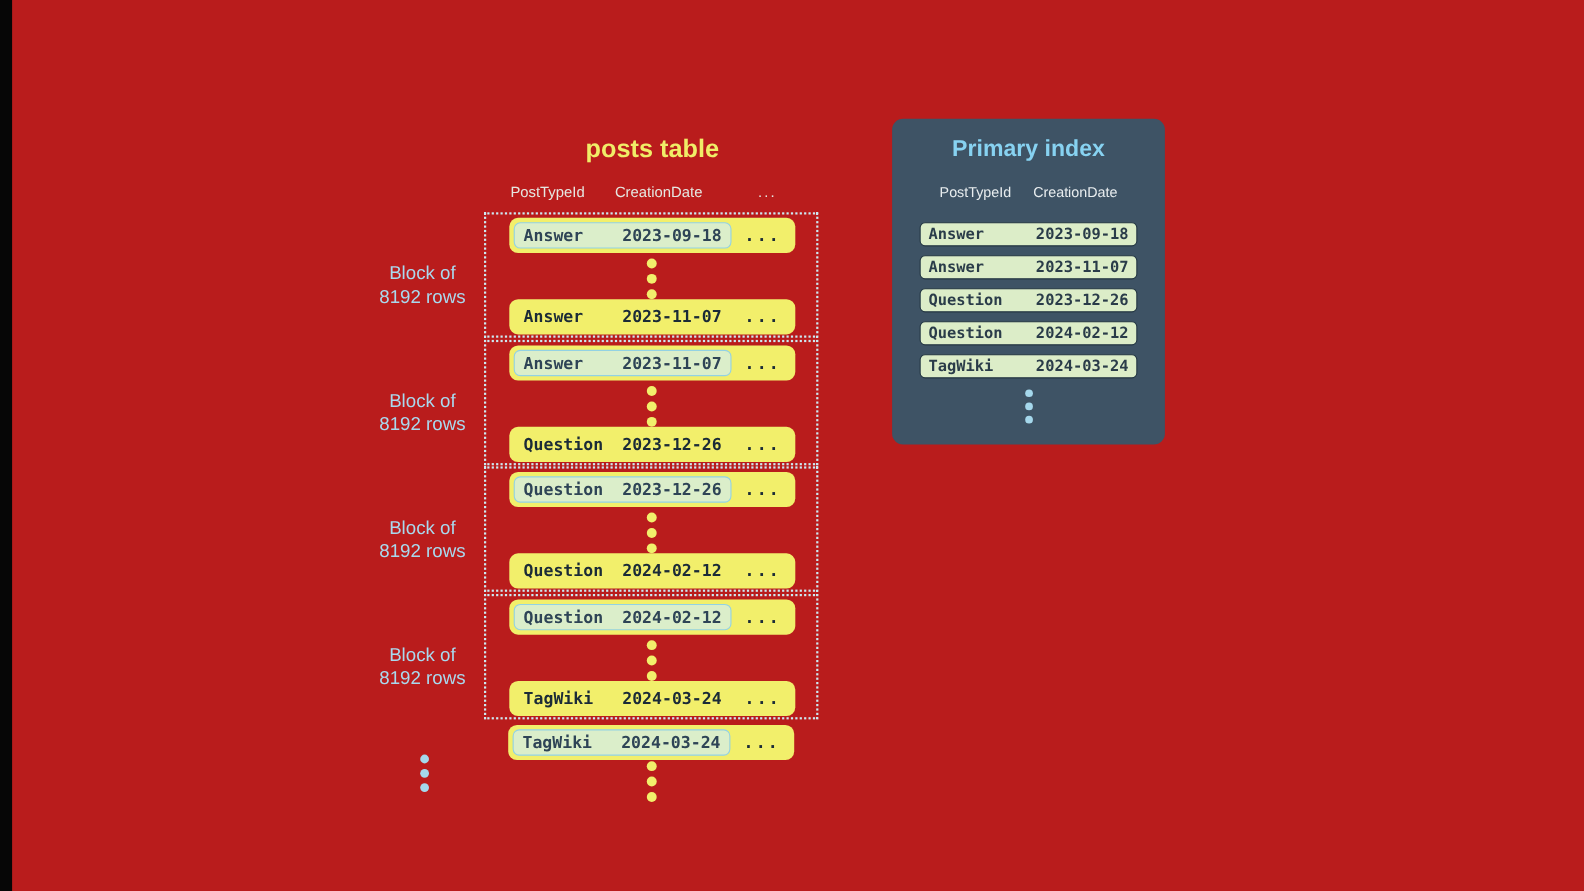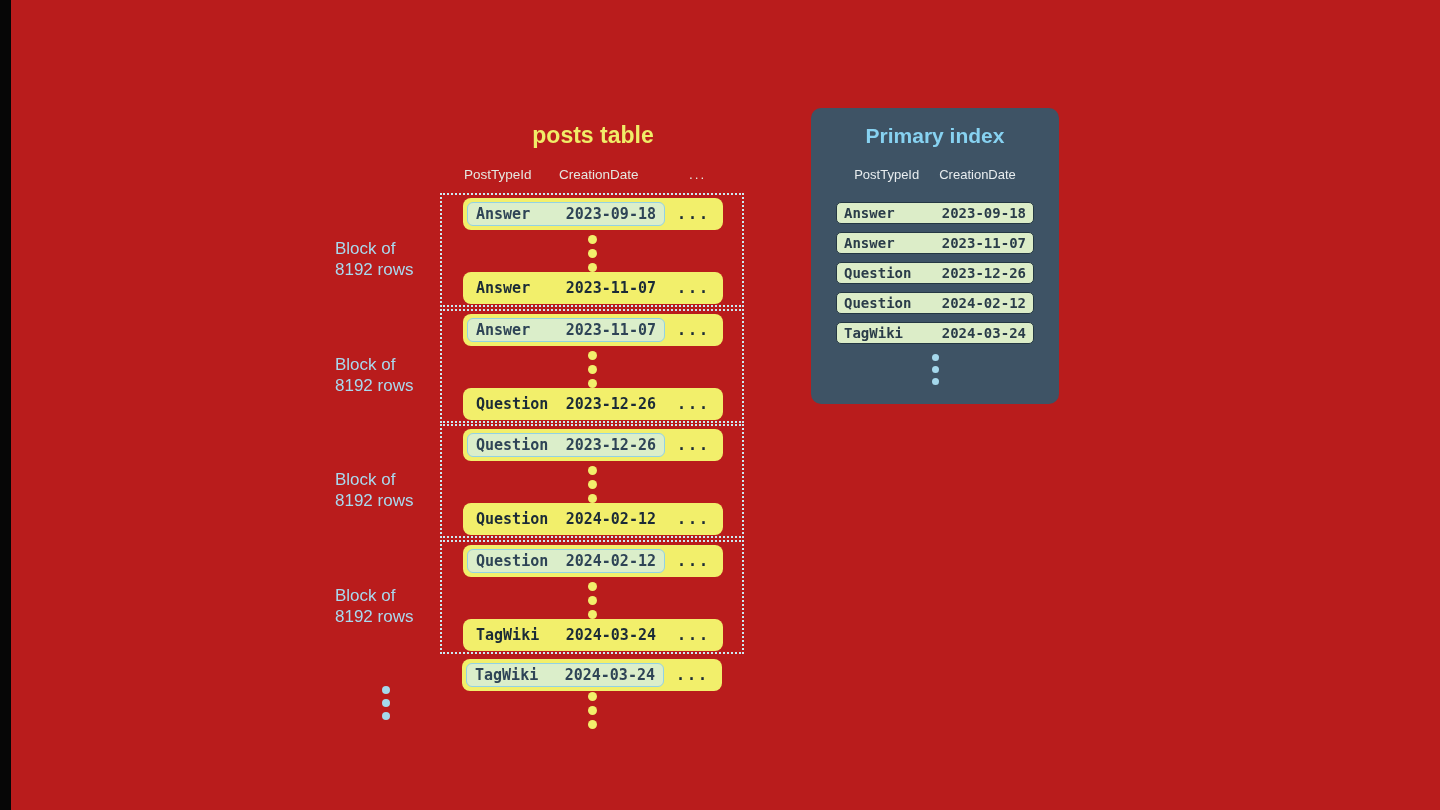--- a/index.html
+++ b/index.html
@@ -23,21 +23,21 @@
         font-size:15px;color:#1b2b37;}
   .chip.hl{background:#dbeeca;border-color:#92d2e4;color:#2e4456;}
   .row-ellip{margin-left:auto;margin-right:13px;font-family:"DejaVu Sans Mono",monospace;
              font-weight:700;font-size:15px;color:#1b2b37;letter-spacing:2px;}
   .vdots{position:absolute;left:0;right:0;display:flex;flex-direction:column;
          align-items:center;gap:5px;}
   .dot{border-radius:50%;}
   .dot.y{width:9px;height:9px;background:#f2ef6b;}
   .dot.b{width:8px;height:8px;background:#a5d8ec;}
   .dot.b.sm{width:7px;height:7px;}
-  .block-label{position:absolute;left:324px;width:98px;text-align:left;
+  .block-label{position:absolute;left:324px;width:98px;text-align:center;
                font-size:17px;line-height:21px;color:#a9d9ee;}
 
   
   .panel{position:absolute;left:800px;top:108px;width:248px;height:296px;
          background:#3e5365;border-radius:10px;}
   .pi-title{position:absolute;top:16px;left:0;right:0;text-align:center;
             font-size:21px;font-weight:600;color:#87d2f1;}
   .pi-header{position:absolute;top:59px;left:0;right:0;display:flex;
              justify-content:center;gap:20px;font-size:13px;color:#e8edef;}
   .pi-rows{position:absolute;top:94px;left:25px;width:198px;}

